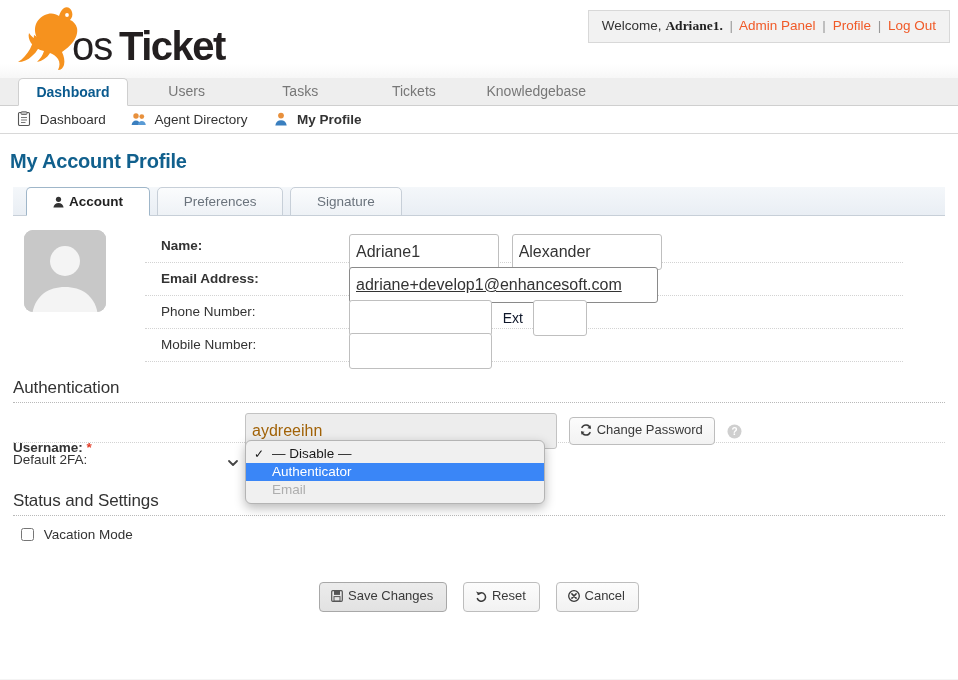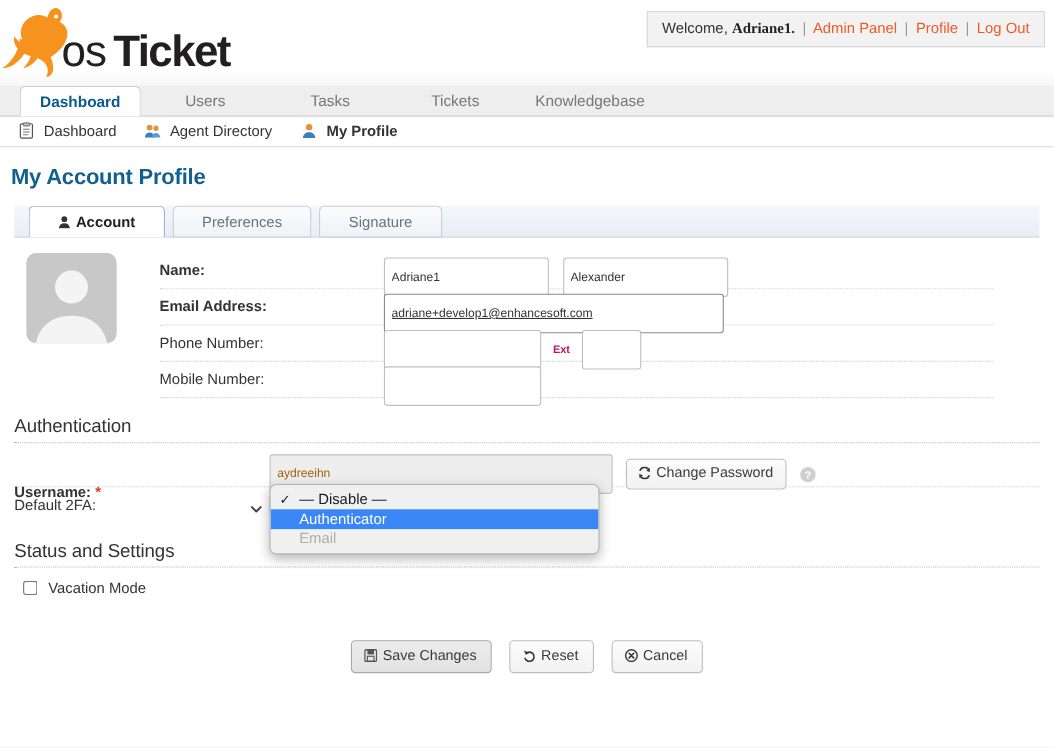--- a/index.html
+++ b/index.html
@@ -21,21 +21,21 @@
 
   
   .header {
     position: relative;
     height: 78px;
     background: #ffffff;
     background: linear-gradient(to bottom, #ffffff 0%, #ffffff 82%, #f7f7f7 100%);
   }
   .logo {
     position: absolute;
-    left: 2px; top: 4px;
+    left: 18px; top: 4px;
     width: 210px; height: 66px;
   }
   .logo svg { display: block; }
 
   .welcome-box {
     position: absolute;
     right: 8px; top: 10px;
     background: #f2f2f2;
     border: 1px solid #d8d8d8;
     padding: 7px 13px 8px 13px;
@@ -184,52 +184,51 @@
   .fields { margin-left: 132px; }
   .frow {
     position: relative;
     height: 33px;
     border-bottom: 1px dotted #d3d3d3;
     margin-right: 42px;
   }
   .frow:last-child { border-bottom: 1px dotted #d3d3d3; }
   .flabel {
     position: absolute;
-    left: 0; top: 8px;
+    left: 16px; top: 8px;
     font-size: 13.5px;
     color: #333;
   }
   .flabel.bold { font-weight: bold; }
   .fctl { position: absolute; left: 204px; top: 4px; }
 
   input[type="text"] {
     font-family: "Liberation Sans", sans-serif;
-    font-size: 11px;
+    font-size: 16px;
     color: #333;
     height: 36px;
     padding: 2px 6px;
     border: 1px solid #bfbfbf;
     border-radius: 3px;
     background: #ffffff;
     outline: none;
     vertical-align: middle;
   }
   input.strong-border { border-color: #8a8a8a; text-decoration: underline; }
   input.disabled-fld {
     background: #ededed;
     color: #a16207;
     border-color: #c3c3c3;
   }
   .ext-lbl {
     display: inline-block;
     margin: 0 7px;
-    font-size: 10px;
-    color: #be185d;
+    font-size: 14px;
+    color: #0f172a;
     vertical-align: middle;
-    font-weight: bold;
   }
   .req { color: #e23b26; font-weight: bold; }
 
   
   .section {
     margin: 0 13px;
     padding-top: 16px;
   }
   .section h3 {
     margin: 0 0 4px 0;

